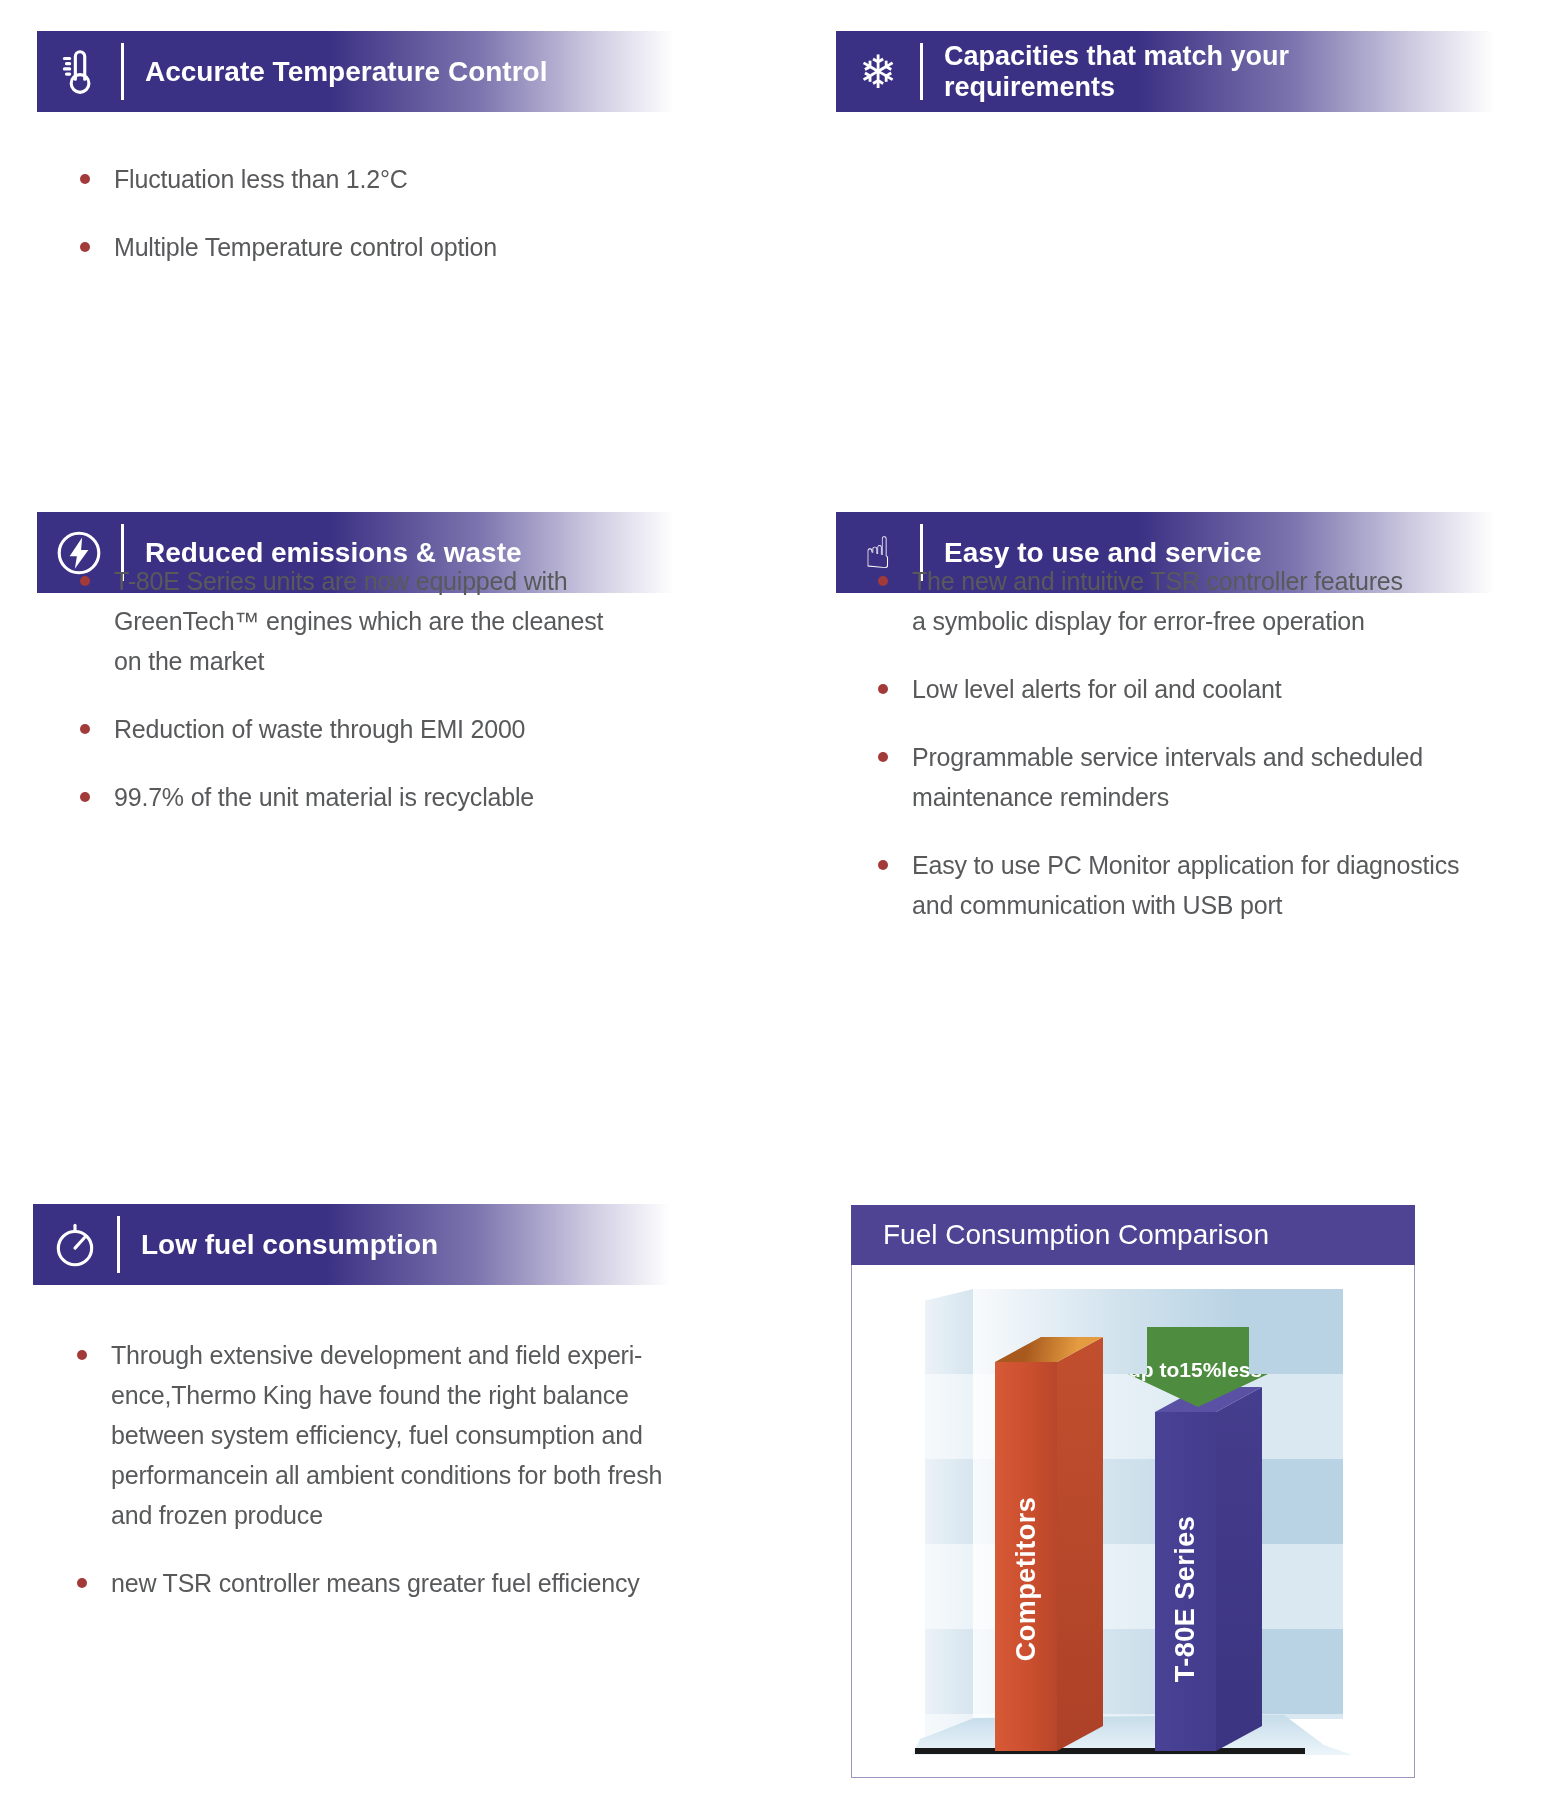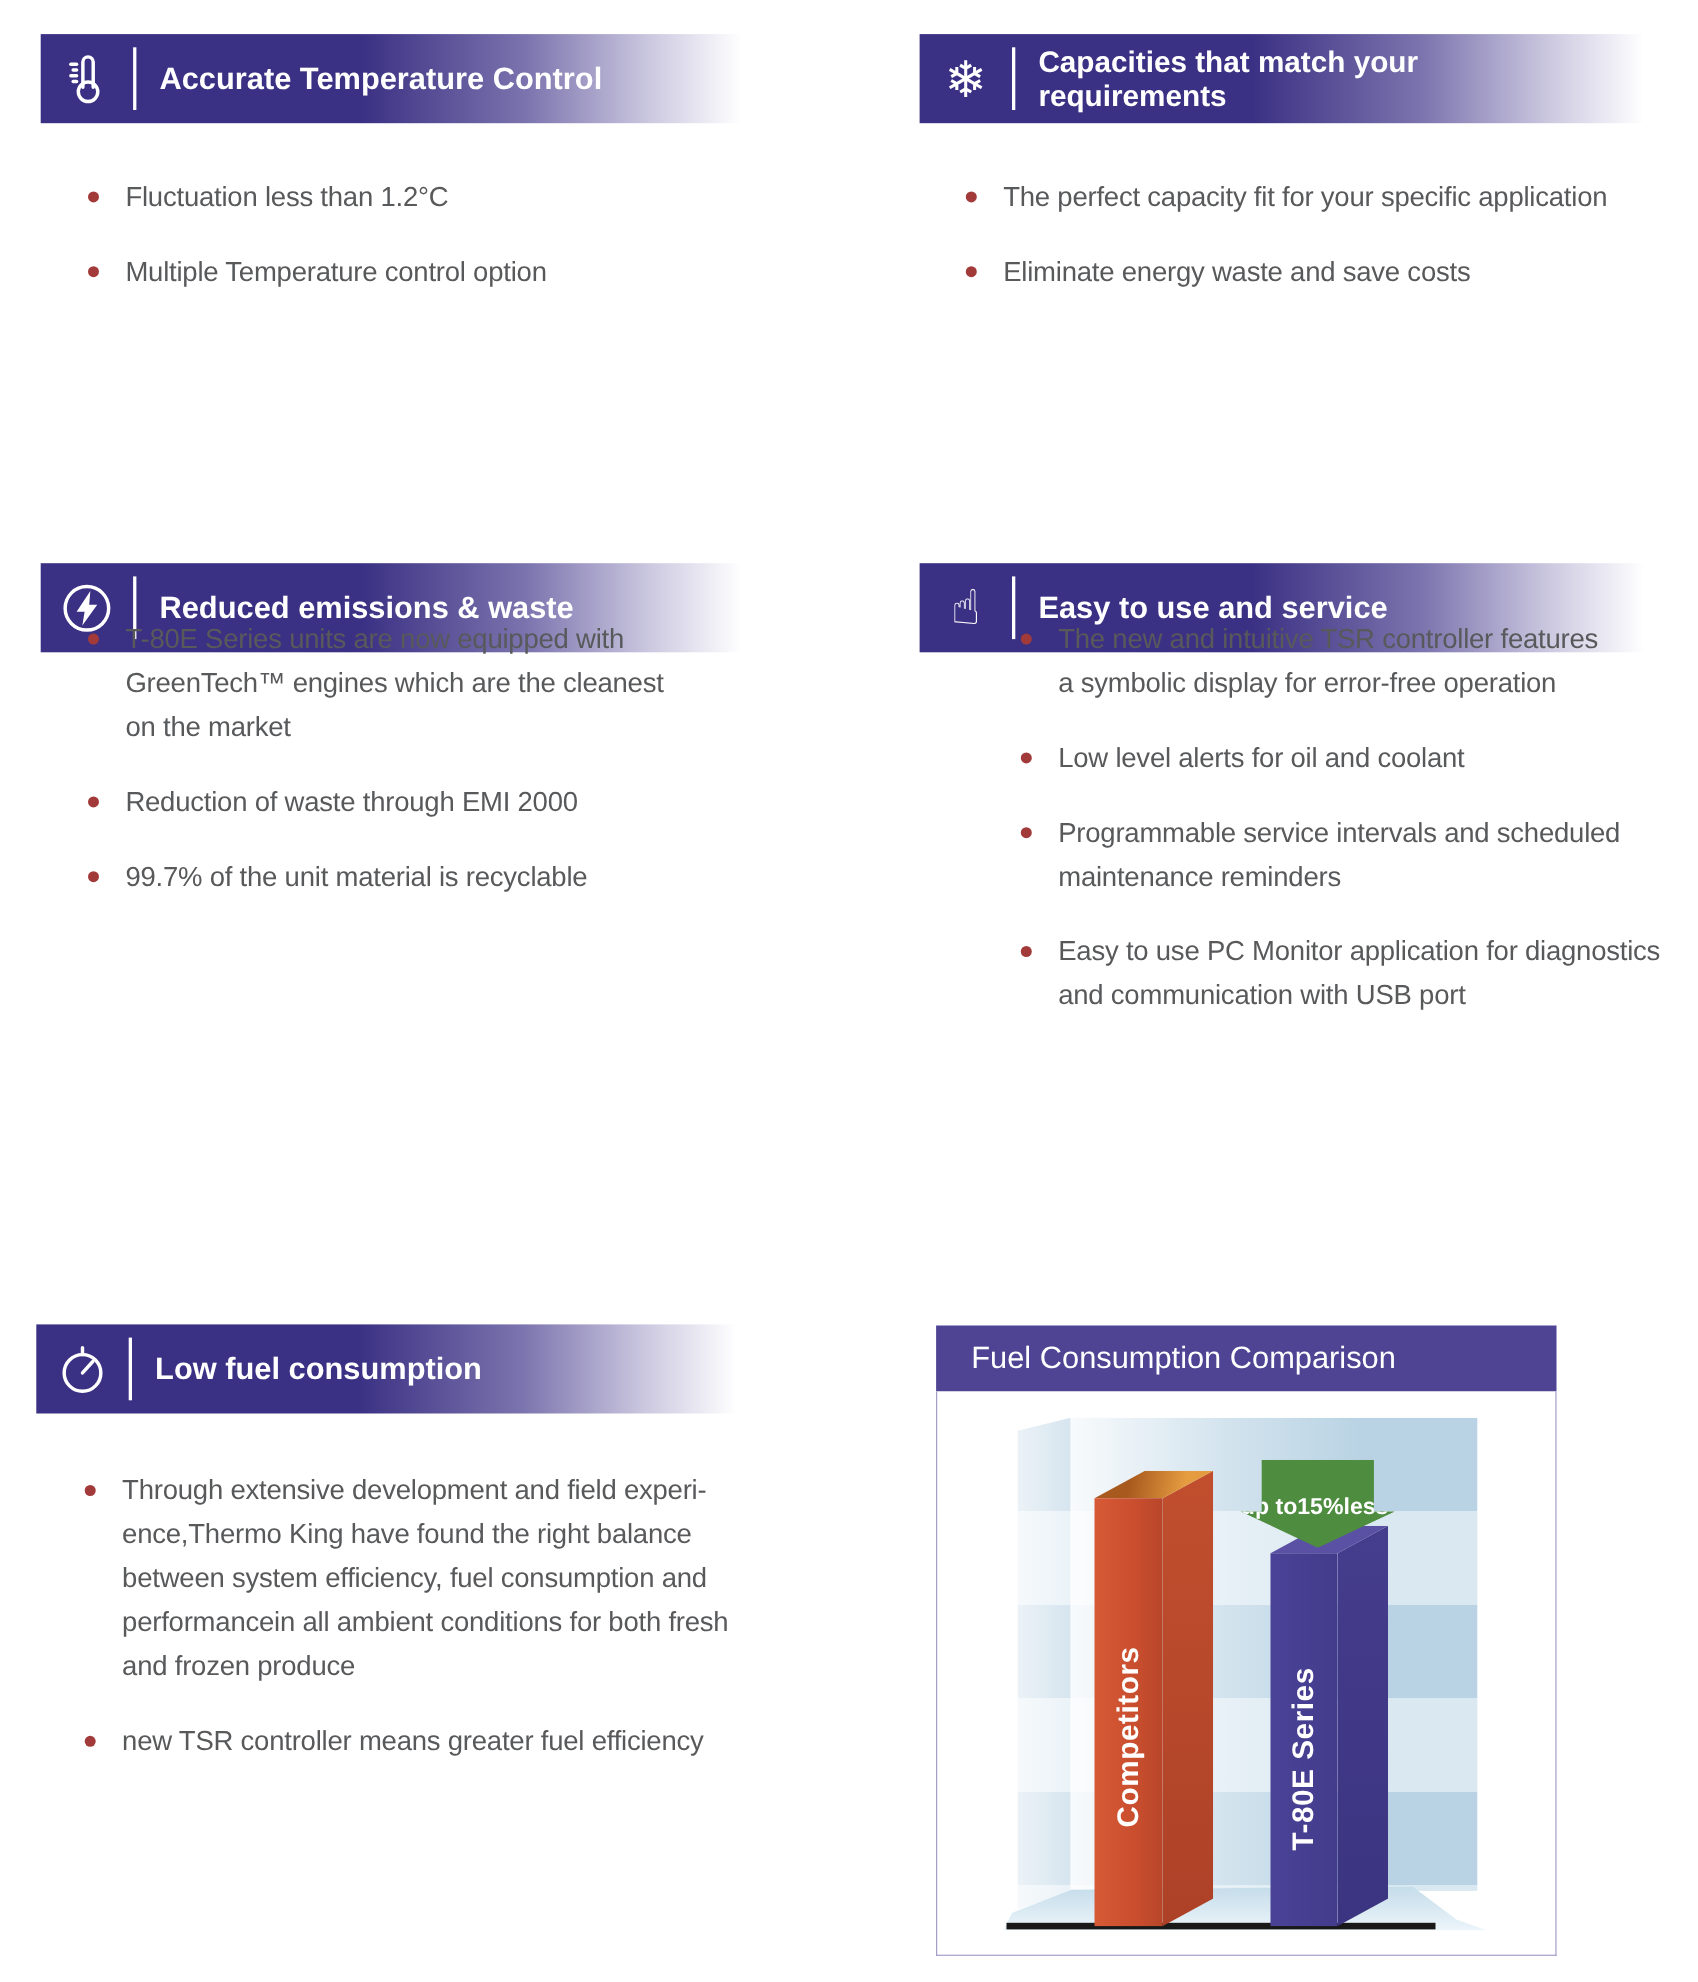--- a/index.html
+++ b/index.html
@@ -105,28 +105,20 @@
   <div class="banner banner-2line" style="left:836px;top:31px;width:672px;">
     <div class="icon-cell">
       <div class="glyph-icon" style="font-size:46px;">❄</div>
     </div>
     <div class="divider"></div>
     <div class="title-cell">
       <span class="tline">Capacities that match your</span>
       <span class="tline">requirements</span>
     </div>
   </div>
-  <div class="bullets" style="left:878px;top:131px;">
-    <div class="bullet">
-      <span class="line">The perfect capacity fit for your specific application</span>
-    </div>
-    <div class="bullet">
-      <span class="line">Eliminate energy waste and save costs</span>
-    </div>
-  </div>
 
   <div class="banner" style="left:37px;top:512px;width:650px;">
     <div class="icon-cell">
       <svg class="icon" width="50" height="50" viewBox="0 0 48 48">
         <circle cx="24" cy="24" r="19" fill="none" stroke="#ffffff" stroke-width="3"></circle>
         <polygon points="27,9 15,27 22,27 20,39 33,21 26,21" fill="#ffffff"></polygon>
       </svg>
     </div>
     <div class="divider"></div>
     <div class="title-cell">
@@ -149,21 +141,21 @@
 
   <div class="banner" style="left:836px;top:512px;width:672px;">
     <div class="icon-cell">
       <div class="glyph-icon" style="font-size:44px;">☝</div>
     </div>
     <div class="divider"></div>
     <div class="title-cell">
       <span class="tline">Easy to use and service</span>
     </div>
   </div>
-  <div class="bullets" style="left:928px;top:533px;">
+  <div class="bullets" style="left:878px;top:533px;">
     <div class="bullet">
       <span class="line">The new and intuitive TSR controller features</span>
       <span class="line">a symbolic display for error-free operation</span>
     </div>
     <div class="bullet">
       <span class="line">Low level alerts for oil and coolant</span>
     </div>
     <div class="bullet">
       <span class="line">Programmable service intervals and scheduled</span>
       <span class="line">maintenance reminders</span>

